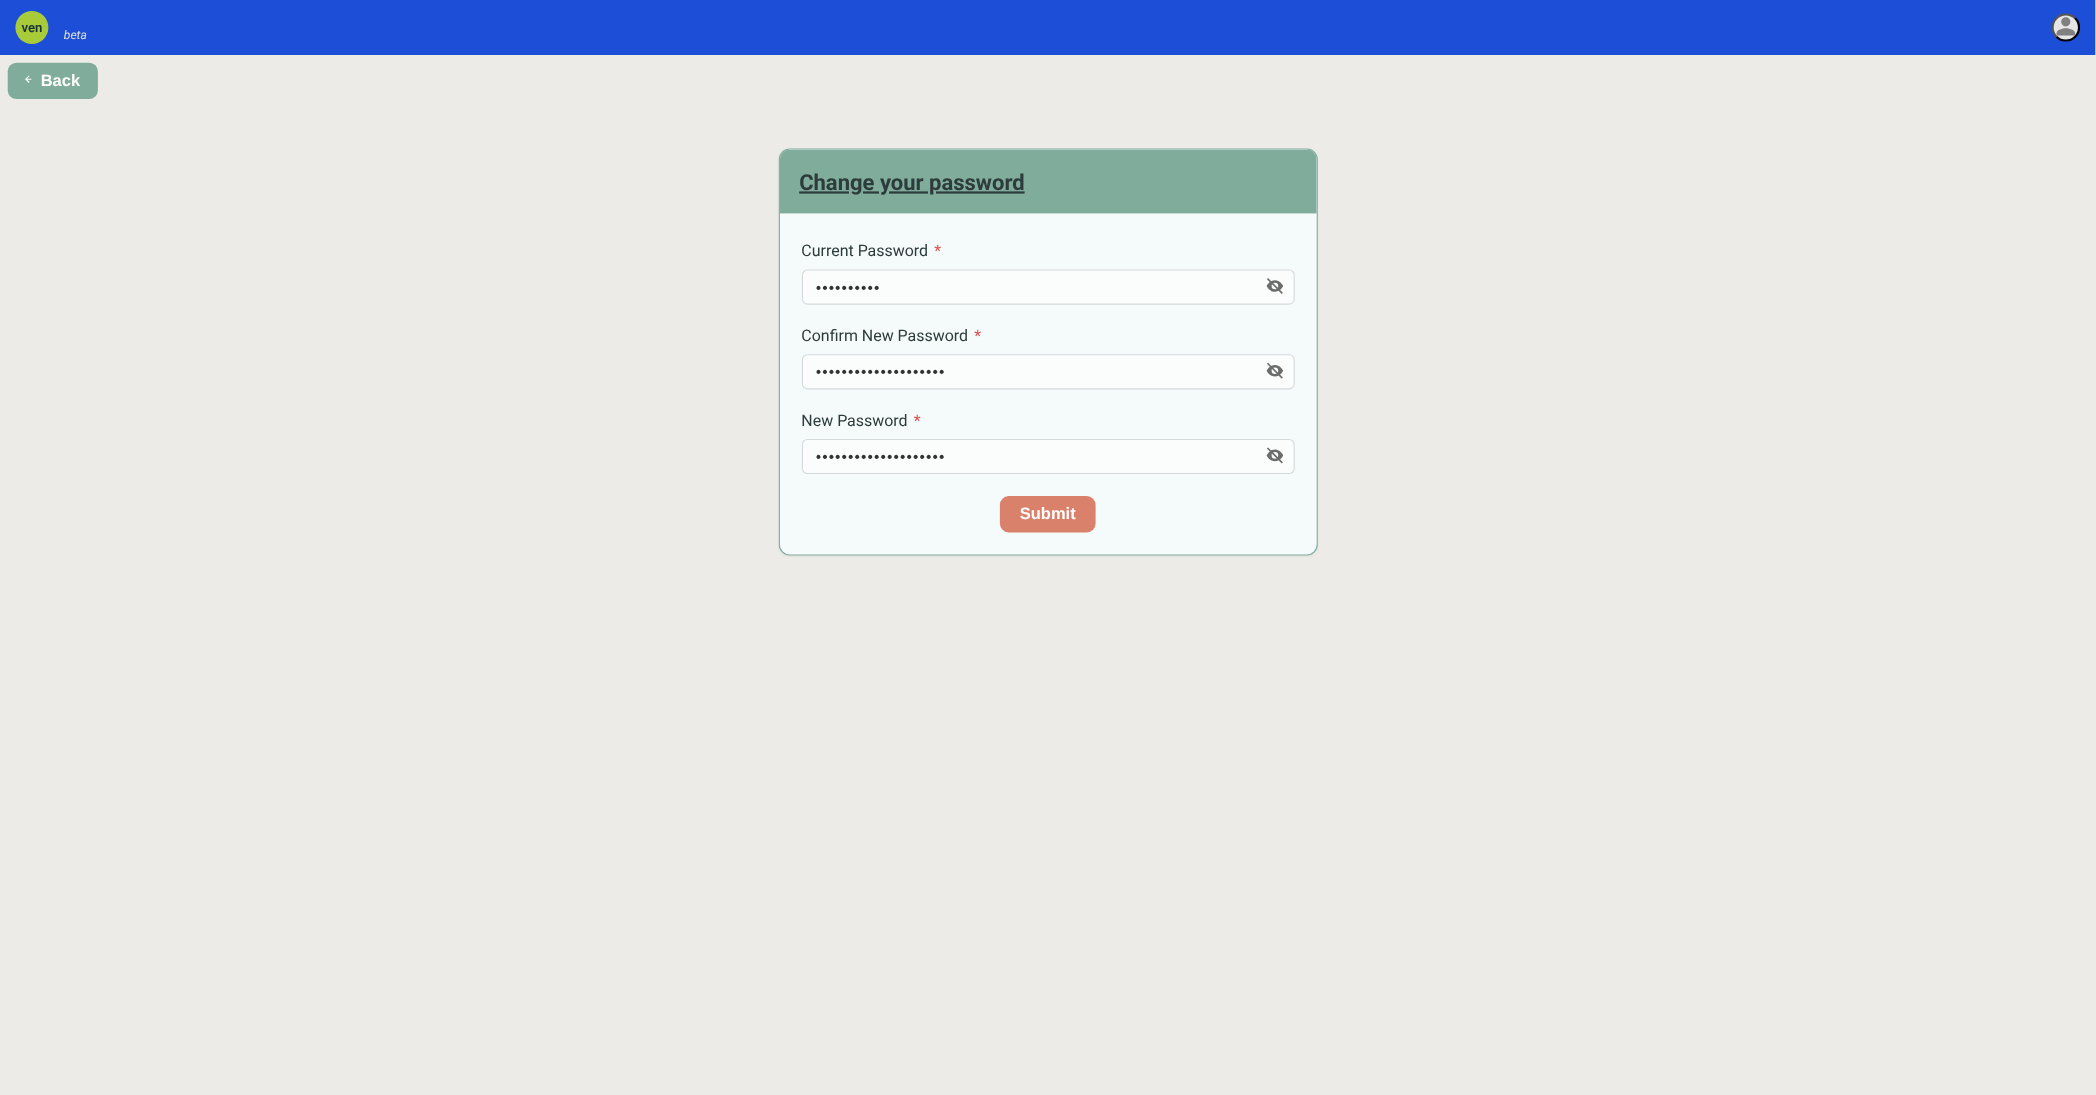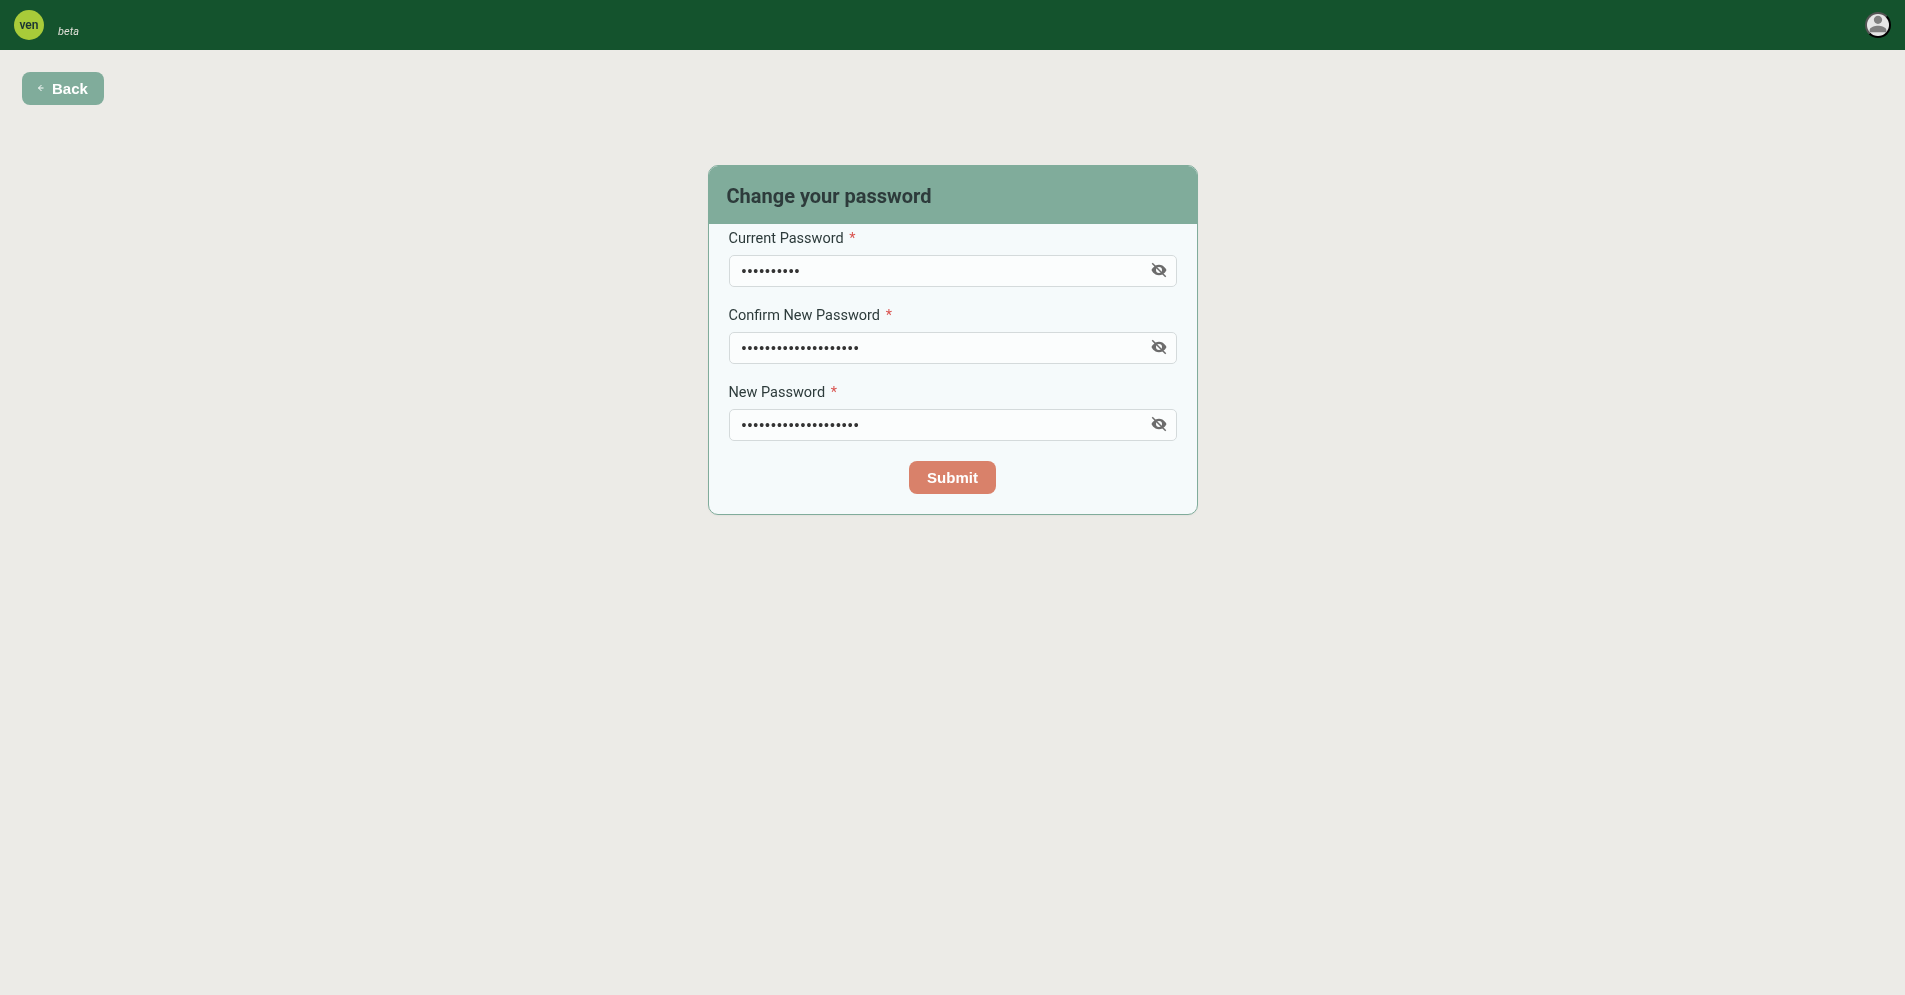--- a/index.html
+++ b/index.html
@@ -9,21 +9,21 @@
     background: #ecebe7;
     color: #2d3b3b;
     width: 1905px;
     height: 995px;
     overflow: hidden;
   }
 
   
   .header {
     height: 50px;
-    background: #14532d;
+    background: #1d4ed8;
     display: flex;
     align-items: center;
     padding: 0 14px;
     justify-content: space-between;
   }
   .logo-wrap {
     display: flex;
     align-items: flex-end;
     gap: 2px;
   }
@@ -50,21 +50,21 @@
     border-radius: 50%;
     background: #e6e6e6;
     display: flex;
     align-items: center;
     justify-content: center;
   }
   .avatar svg { width: 20px; height: 20px; fill: #808080; }
 
   
   .back-row {
-    padding: 22px;
+    padding: 7px;
   }
   .back-btn {
     background: #80ac9b;
     color: #fff;
     border: none;
     border-radius: 8px;
     padding: 8px 16px 8px 12px;
     font-size: 15px;
     font-weight: 600;
     display: inline-flex;
@@ -89,23 +89,24 @@
     background: #f5fafb;
   }
   .card-header {
     background: #80ac9b;
     padding: 18px 18px 16px 18px;
   }
   .card-title {
     font-size: 20px;
     font-weight: 700;
     color: #2d3b3b;
+    text-decoration: underline;
   }
   .card-body {
-    padding: 6px 20px 20px 20px;
+    padding: 26px 20px 20px 20px;
   }
 
   .field { margin-bottom: 20px; }
   .field:last-of-type { margin-bottom: 20px; }
   .field-label {
     font-size: 14.5px;
     color: #2d3b3b;
     display: block;
     margin-bottom: 8px;
   }

